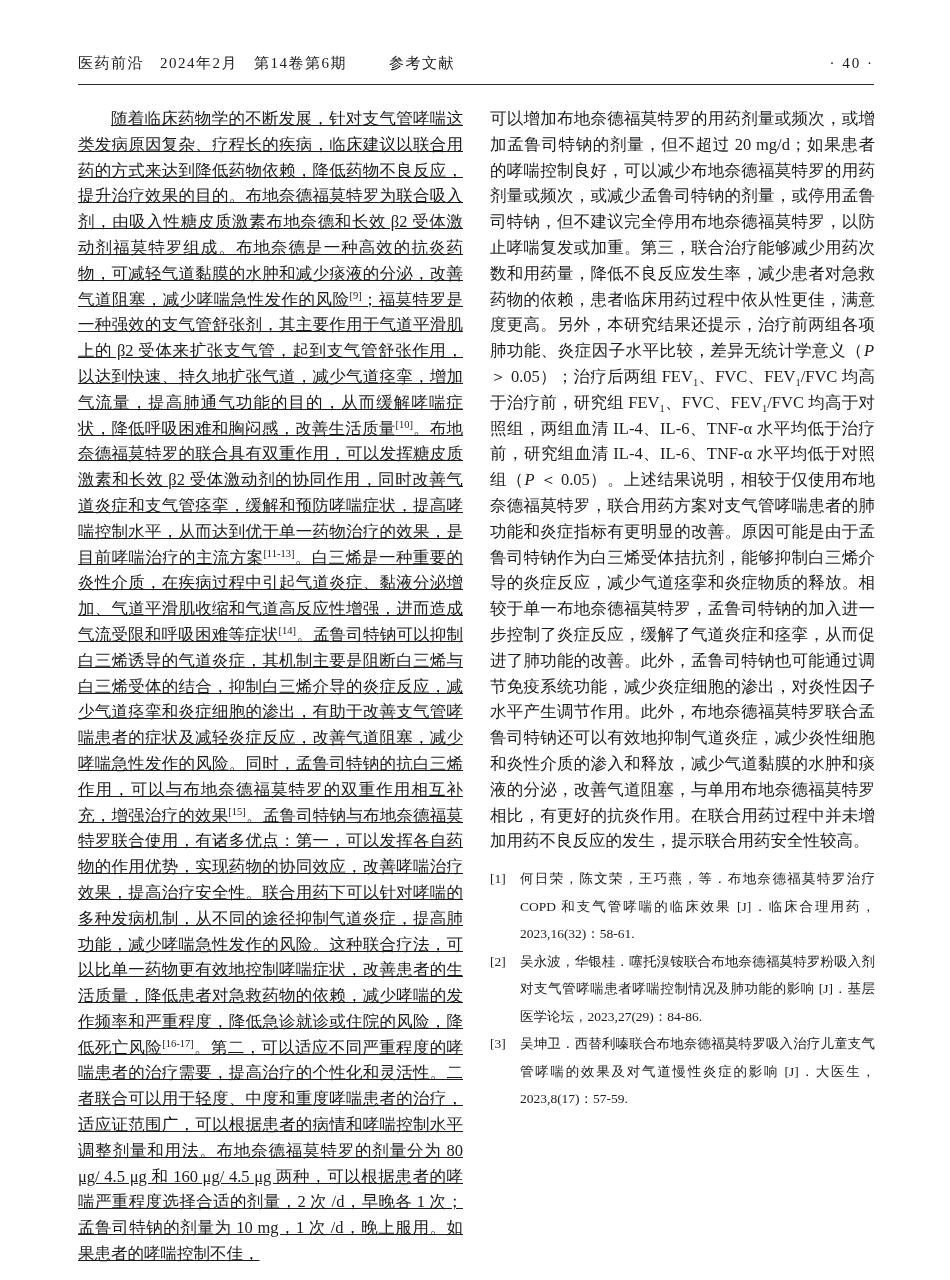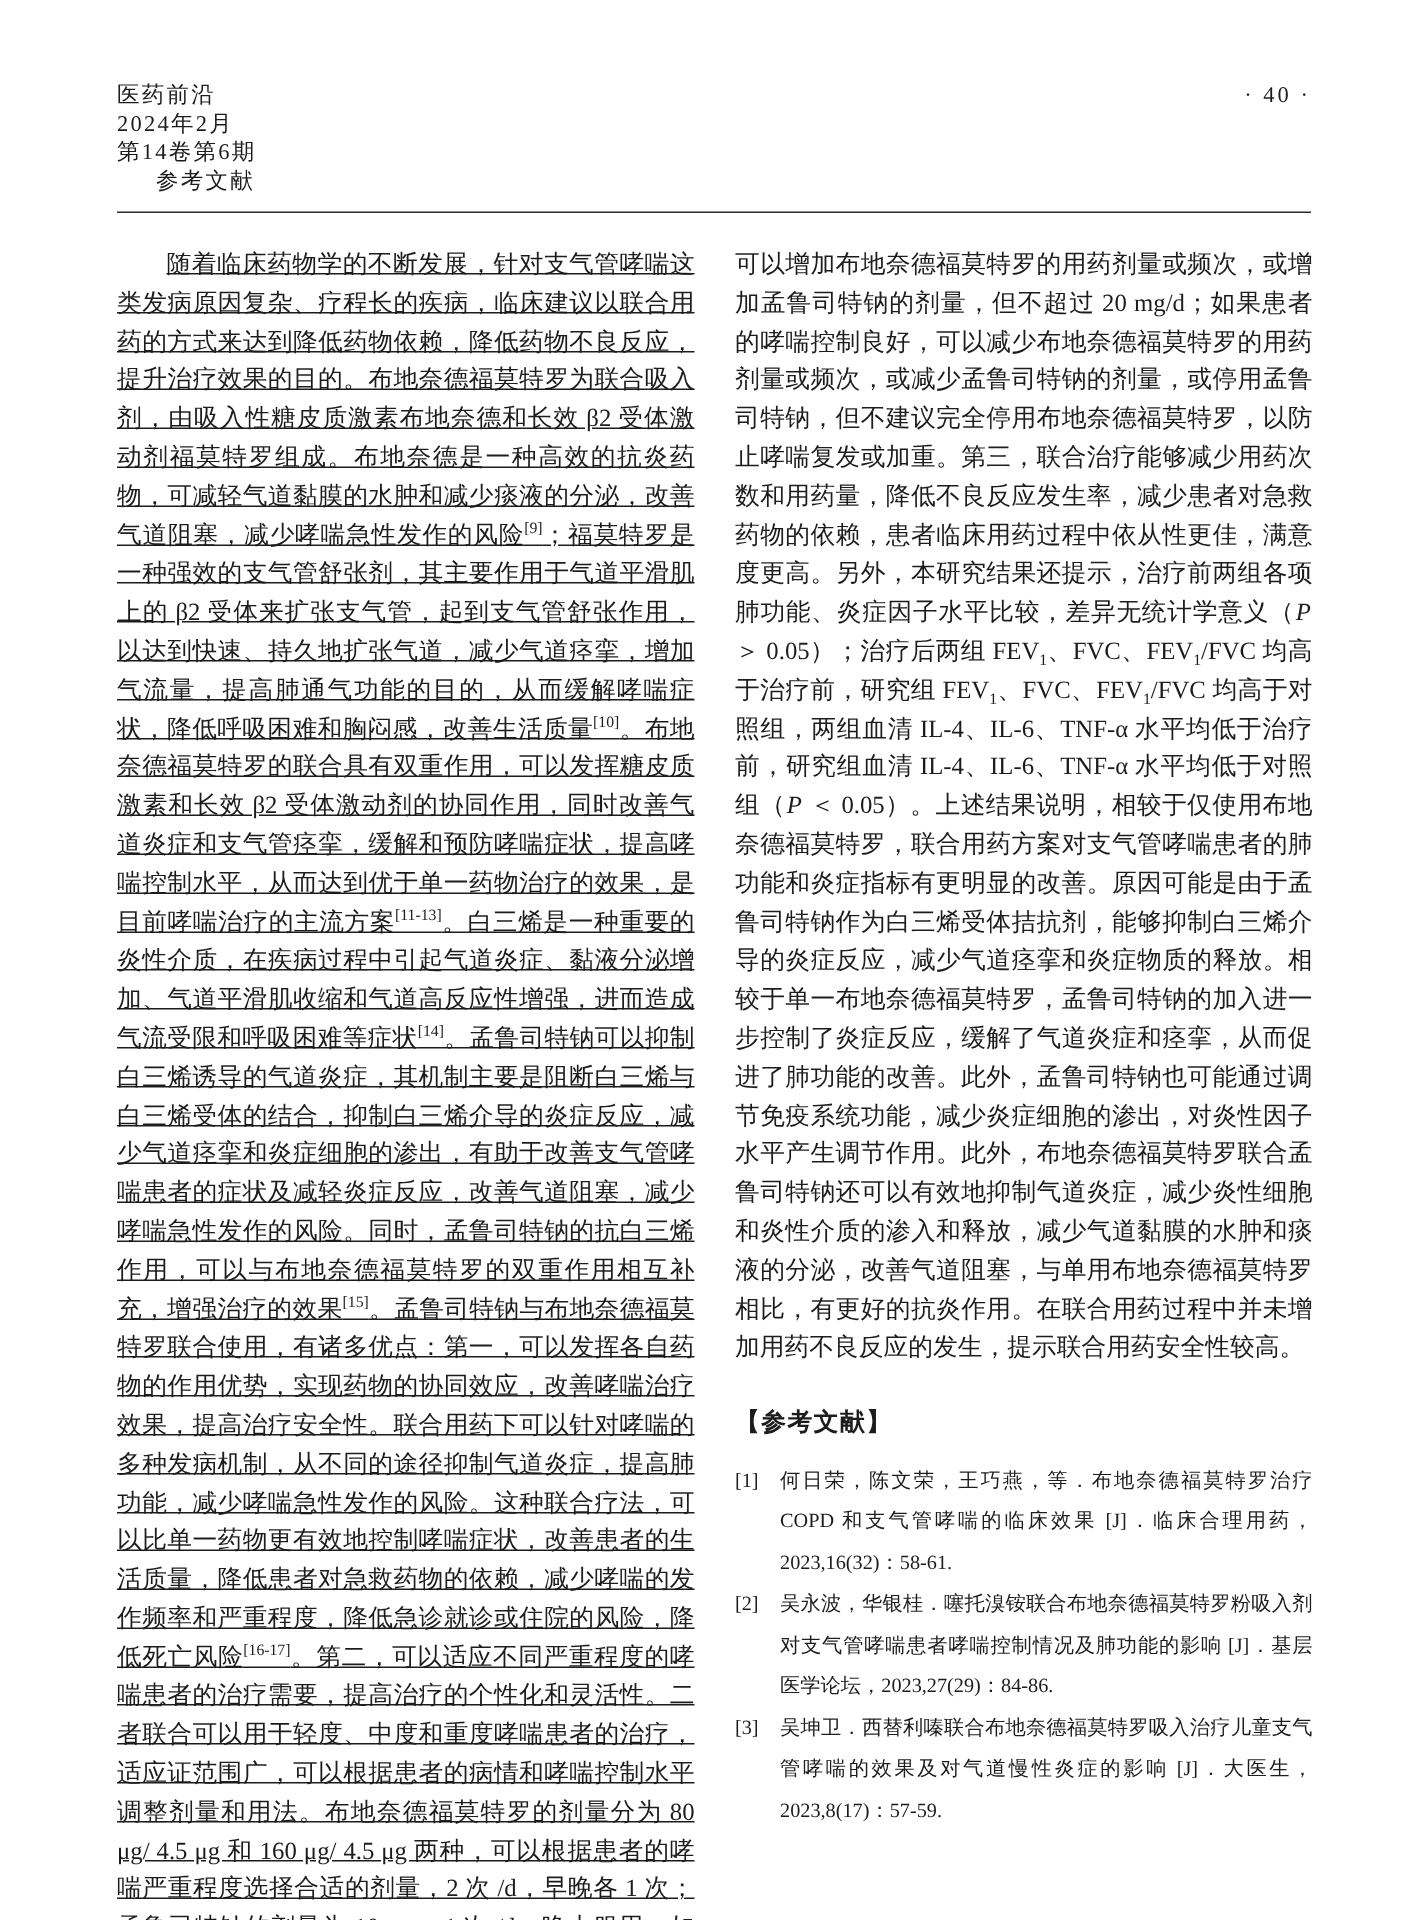--- a/index.html
+++ b/index.html
@@ -8,21 +8,21 @@
     font-family: "Liberation Serif", "DejaVu Serif", serif;
     color: #1c1c1c;
     -webkit-font-smoothing: antialiased;
   }
   .page { width: 950px; height: 1280px; padding: 54px 76px 0 78px; overflow: hidden; }
 
   .page-header {
     display: flex; justify-content: space-between; align-items: baseline;
     font-size: 15px; letter-spacing: 1.5px;
   }
-  .header-left { display: flex; align-items: flex-start; flex-direction: column; }
+  .header-left { display: flex; align-items: flex-end; }
   .header-left .h-seg { margin-right: 16px; }
   .header-left .h-section { margin-left: 26px; }
   .header-right { letter-spacing: 2px; }
 
   .header-rule { border: none; border-top: 1.5px solid #2b2b2b; margin-top: 11px; }
 
   .columns { display: flex; gap: 27px; margin-top: 21px; }
   .col {
     width: 385px; flex: 0 0 385px;
     font-size: 16.5px; line-height: 25.8px;
@@ -65,21 +65,20 @@
   <main class="columns">
     <section class="col">
         <p class="para indent">随着临床药物学的不断发展，针对支气管哮喘这类发病原因复杂、疗程长的疾病，临床建议以联合用药的方式来达到降低药物依赖，降低药物不良反应，提升治疗效果的目的。布地奈德福莫特罗为联合吸入剂，由吸入性糖皮质激素布地奈德和长效 β2 受体激动剂福莫特罗组成。布地奈德是一种高效的抗炎药物，可减轻气道黏膜的水肿和减少痰液的分泌，改善气道阻塞，减少哮喘急性发作的风险<sup>[9]</sup>；福莫特罗是一种强效的支气管舒张剂，其主要作用于气道平滑肌上的 β2 受体来扩张支气管，起到支气管舒张作用，以达到快速、持久地扩张气道，减少气道痉挛，增加气流量，提高肺通气功能的目的，从而缓解哮喘症状，降低呼吸困难和胸闷感，改善生活质量<sup>[10]</sup>。布地奈德福莫特罗的联合具有双重作用，可以发挥糖皮质激素和长效 β2 受体激动剂的协同作用，同时改善气道炎症和支气管痉挛，缓解和预防哮喘症状，提高哮喘控制水平，从而达到优于单一药物治疗的效果，是目前哮喘治疗的主流方案<sup>[11-13]</sup>。白三烯是一种重要的炎性介质，在疾病过程中引起气道炎症、黏液分泌增加、气道平滑肌收缩和气道高反应性增强，进而造成气流受限和呼吸困难等症状<sup>[14]</sup>。孟鲁司特钠可以抑制白三烯诱导的气道炎症，其机制主要是阻断白三烯与白三烯受体的结合，抑制白三烯介导的炎症反应，减少气道痉挛和炎症细胞的渗出，有助于改善支气管哮喘患者的症状及减轻炎症反应，改善气道阻塞，减少哮喘急性发作的风险。同时，孟鲁司特钠的抗白三烯作用，可以与布地奈德福莫特罗的双重作用相互补充，增强治疗的效果<sup>[15]</sup>。孟鲁司特钠与布地奈德福莫特罗联合使用，有诸多优点：第一，可以发挥各自药物的作用优势，实现药物的协同效应，改善哮喘治疗效果，提高治疗安全性。联合用药下可以针对哮喘的多种发病机制，从不同的途径抑制气道炎症，提高肺功能，减少哮喘急性发作的风险。这种联合疗法，可以比单一药物更有效地控制哮喘症状，改善患者的生活质量，降低患者对急救药物的依赖，减少哮喘的发作频率和严重程度，降低急诊就诊或住院的风险，降低死亡风险<sup>[16-17]</sup>。第二，可以适应不同严重程度的哮喘患者的治疗需要，提高治疗的个性化和灵活性。二者联合可以用于轻度、中度和重度哮喘患者的治疗，适应证范围广，可以根据患者的病情和哮喘控制水平调整剂量和用法。布地奈德福莫特罗的剂量分为 80 μg/ 4.5 μg 和 160 μg/ 4.5 μg 两种，可以根据患者的哮喘严重程度选择合适的剂量，2 次 /d，早晚各 1 次；孟鲁司特钠的剂量为 10 mg，1 次 /d，晚上服用。如果患者的哮喘控制不佳，</p>
       </section>
 
     <section class="col">
       <div>
           <p class="para">可以增加布地奈德福莫特罗的用药剂量或频次，或增加孟鲁司特钠的剂量，但不超过 20 mg/d；如果患者的哮喘控制良好，可以减少布地奈德福莫特罗的用药剂量或频次，或减少孟鲁司特钠的剂量，或停用孟鲁司特钠，但不建议完全停用布地奈德福莫特罗，以防止哮喘复发或加重。第三，联合治疗能够减少用药次数和用药量，降低不良反应发生率，减少患者对急救药物的依赖，患者临床用药过程中依从性更佳，满意度更高。另外，本研究结果还提示，治疗前两组各项肺功能、炎症因子水平比较，差异无统计学意义（<i class="var">P</i> ＞ 0.05）；治疗后两组 FEV<sub>1</sub>、FVC、FEV<sub>1</sub>/FVC 均高于治疗前，研究组 FEV<sub>1</sub>、FVC、FEV<sub>1</sub>/FVC 均高于对照组，两组血清 IL-4、IL-6、TNF-α 水平均低于治疗前，研究组血清 IL-4、IL-6、TNF-α 水平均低于对照组（<i class="var">P</i> ＜ 0.05）。上述结果说明，相较于仅使用布地奈德福莫特罗，联合用药方案对支气管哮喘患者的肺功能和炎症指标有更明显的改善。原因可能是由于孟鲁司特钠作为白三烯受体拮抗剂，能够抑制白三烯介导的炎症反应，减少气道痉挛和炎症物质的释放。相较于单一布地奈德福莫特罗，孟鲁司特钠的加入进一步控制了炎症反应，缓解了气道炎症和痉挛，从而促进了肺功能的改善。此外，孟鲁司特钠也可能通过调节免疫系统功能，减少炎症细胞的渗出，对炎性因子水平产生调节作用。此外，布地奈德福莫特罗联合孟鲁司特钠还可以有效地抑制气道炎症，减少炎性细胞和炎性介质的渗入和释放，减少气道黏膜的水肿和痰液的分泌，改善气道阻塞，与单用布地奈德福莫特罗相比，有更好的抗炎作用。在联合用药过程中并未增加用药不良反应的发生，提示联合用药安全性较高。</p>
         </div>
 
-      <h3 class="refs-heading">【参考文献】</h3>
 
       <div class="refs">
           <div class="ref-item">
             <span class="ref-num">[1]</span>
             <span class="ref-text">何日荣，陈文荣，王巧燕，等．布地奈德福莫特罗治疗 COPD 和支气管哮喘的临床效果 [J]．临床合理用药，2023,16(32)：58-61.</span>
           </div>
           <div class="ref-item">
             <span class="ref-num">[2]</span>
             <span class="ref-text">吴永波，华银桂．噻托溴铵联合布地奈德福莫特罗粉吸入剂对支气管哮喘患者哮喘控制情况及肺功能的影响 [J]．基层医学论坛，2023,27(29)：84-86.</span>
           </div>

